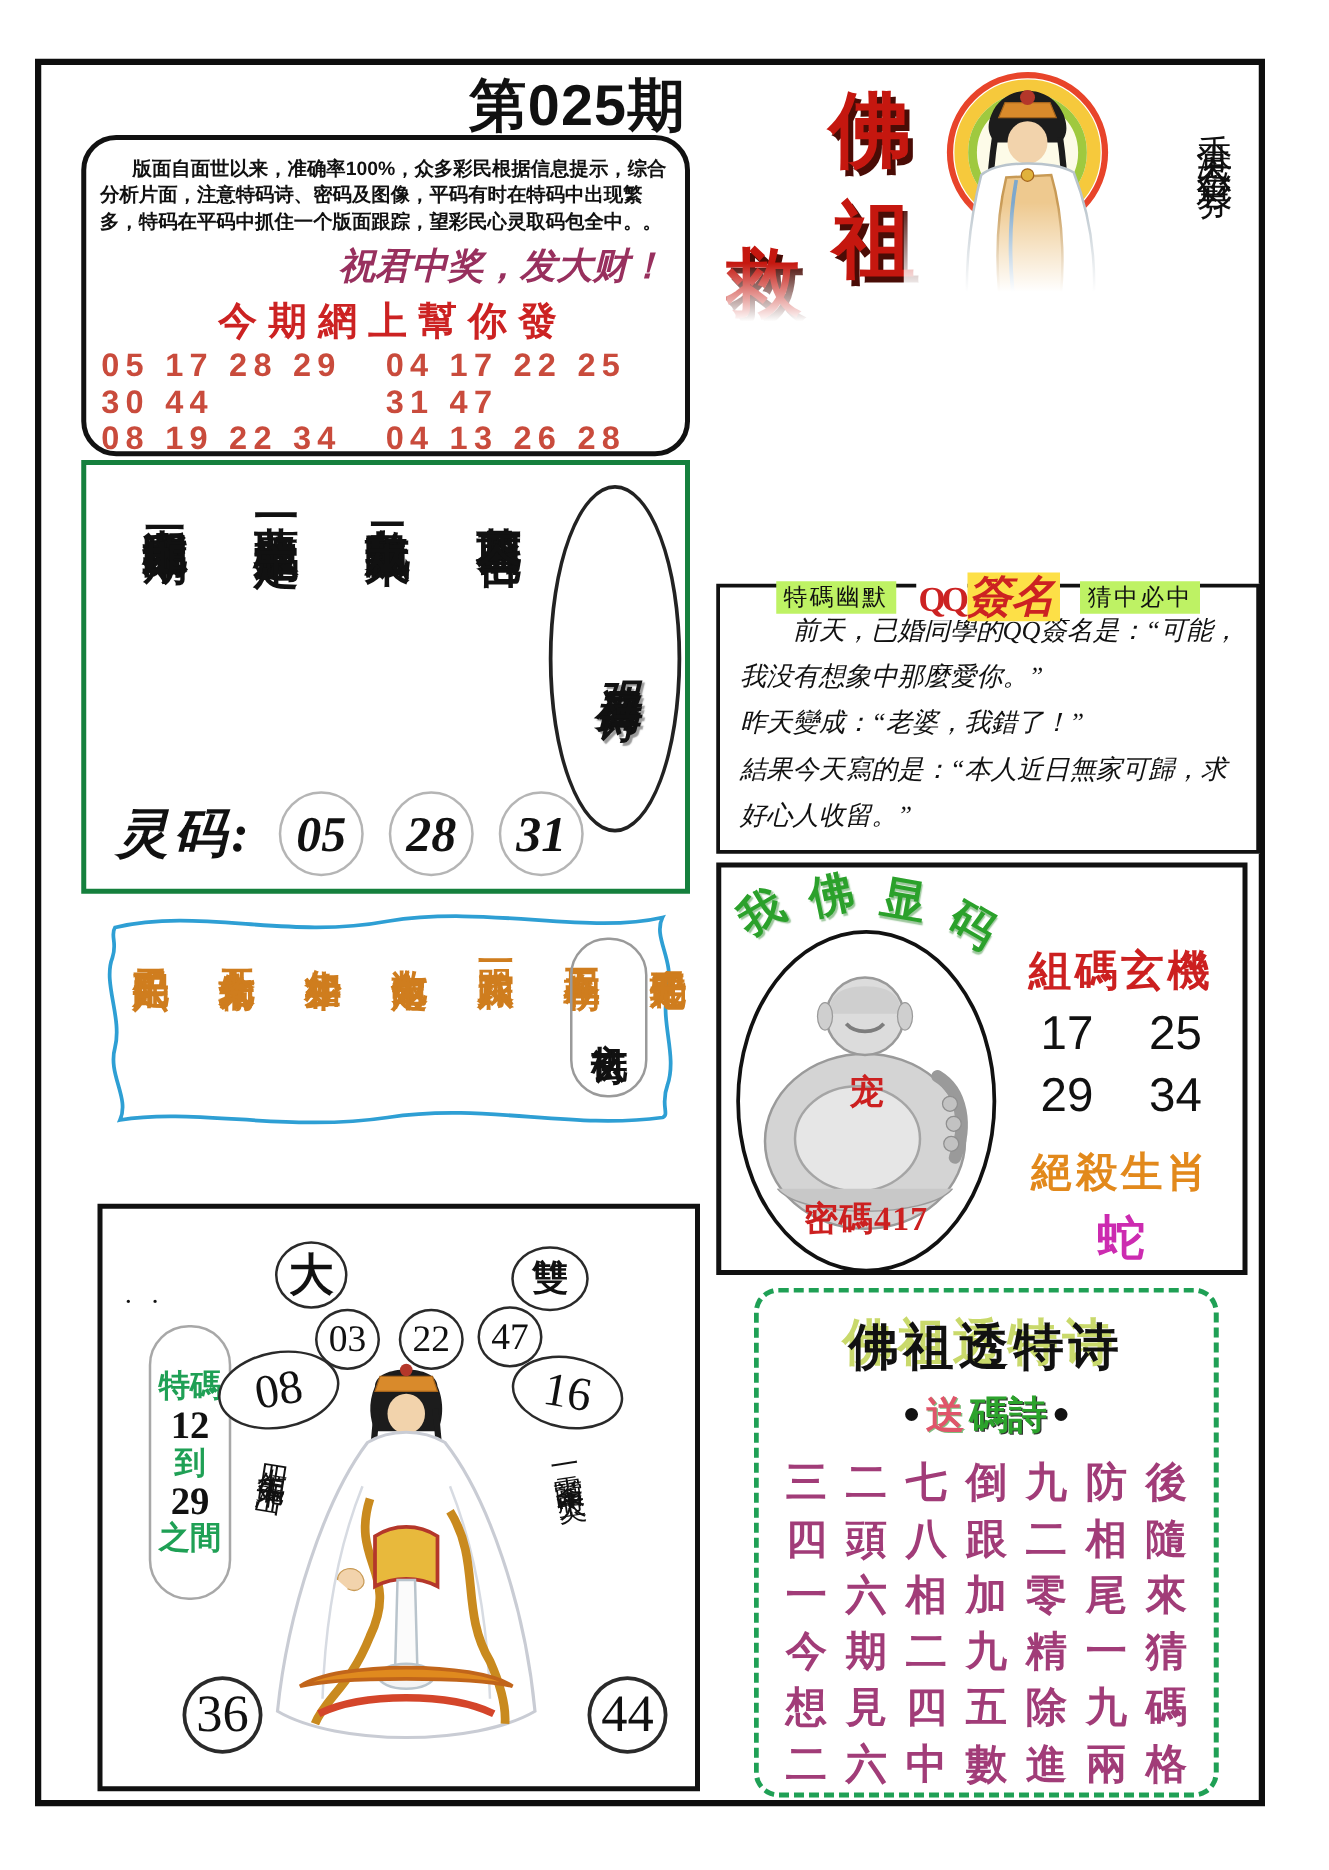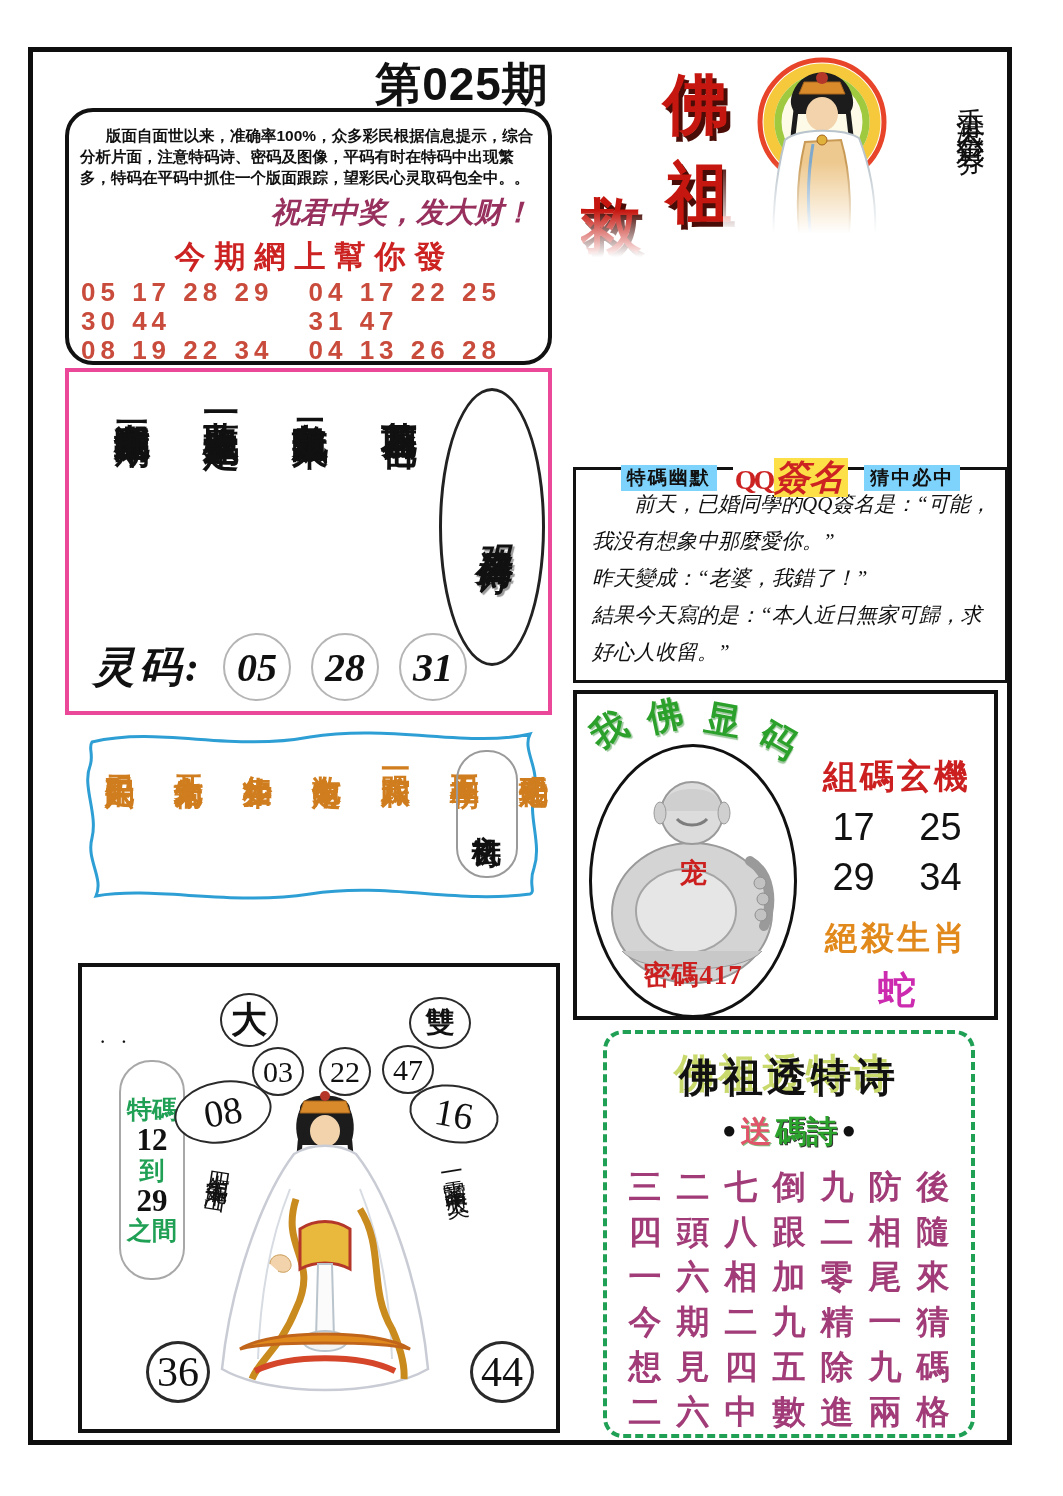--- a/index.html
+++ b/index.html
@@ -22,39 +22,39 @@
   .mast1{left:663px;top:72px;}
   .mast2{left:666px;top:160px;}
   .mast3-wrap{left:581px;top:196px;width:70px;height:72px;overflow:hidden;}
   .mast3{font-size:60px;}
   .mast3-fade{position:absolute;left:0;top:0;width:100%;height:100%;background:linear-gradient(to bottom,rgba(255,255,255,0) 20%,#fff 85%);}
   
   .top-guanyin{left:733px;top:48px;width:178px;height:218px;}
   .top-guanyin-fade{position:absolute;left:-10px;bottom:-6px;width:200px;height:110px;background:linear-gradient(to bottom,rgba(255,255,255,0),#fff 65%);}
   .hk-label{left:951px;top:84px;height:185px;writing-mode:vertical-rl;font-size:29px;letter-spacing:8px;color:#0f0f0f;}
   
-  .lingma{left:65px;top:368px;width:487px;height:347px;border:4px solid #ec4899;box-sizing:border-box;background:#fff;}
+  .lingma{left:65px;top:368px;width:487px;height:347px;border:4px solid #15803d;box-sizing:border-box;background:#fff;}
   .lingma-cols{position:absolute;left:38px;top:20px;display:flex;gap:40px;}
   .vcol{writing-mode:vertical-rl;font-size:36px;font-weight:bold;letter-spacing:2px;height:262px;}
   .lingma-oval{position:absolute;left:370px;top:16px;width:100px;height:272px;border:3px solid #222;border-radius:50%;display:flex;align-items:center;justify-content:center;}
   .lingma-oval span{writing-mode:vertical-rl;font-size:34px;font-weight:bold;font-style:italic;letter-spacing:4px;text-shadow:2px 2px 1px #9a9a9a;}
   .lingma-result{position:absolute;left:24px;bottom:10px;display:flex;align-items:center;gap:20px;}
   .lingma-label{font-style:italic;font-weight:bold;font-size:42px;letter-spacing:4px;}
   .num-circle{width:64px;height:64px;border:2px solid #b5b5b5;border-radius:50%;display:flex;align-items:center;justify-content:center;font-style:italic;font-weight:bold;font-size:40px;}
   
   .xuanji{left:70px;top:722px;width:478px;height:185px;}
   .xuanji-cols{position:absolute;left:30px;top:30px;display:flex;gap:29px;}
   .xuanji .vcol{font-size:29px;height:132px;color:#cf7d1e;letter-spacing:1px;}
   .xuanji-pill{position:absolute;right:30px;top:28px;width:58px;height:124px;border:2px solid #9a9a9a;border-radius:30px;display:flex;align-items:center;justify-content:center;}
   .xuanji-pill span{writing-mode:vertical-rl;font-size:29px;font-weight:bold;letter-spacing:2px;}
   .provider{left:70px;top:903px;width:480px;text-align:center;font-size:38px;font-weight:bold;letter-spacing:3px;}
   
   .qqbox{left:573px;top:467px;width:435px;height:216px;border:3px solid #111;box-sizing:border-box;background:#fff;}
   .qq-header{position:absolute;top:-16px;left:0;right:0;display:flex;justify-content:center;align-items:center;gap:16px;}
-  .qq-header .seg{background:#7dd3fc;padding:0 6px;font-family:"Liberation Sans",sans-serif;font-weight:bold;font-size:19px;letter-spacing:2px;text-align:right;}
+  .qq-header .seg{background:#bef264;padding:0 6px;font-family:"Liberation Sans",sans-serif;font-weight:normal;font-size:19px;letter-spacing:2px;text-align:right;}
   .qq-logo{background:#fff;padding:0 2px;color:#cc2222;font-weight:bold;font-size:28px;letter-spacing:-3px;}
   .qq-sign{background:#fde047;padding:0 4px 0 0;color:#cc2222;font-weight:bold;font-style:italic;font-size:35px;}
   .qq-body{padding:16px 12px 0 16px;font-size:21px;font-style:italic;line-height:37px;white-space:pre-wrap;}
   
   .bbox{left:573px;top:690px;width:425px;height:330px;border:4px solid #111;box-sizing:border-box;background:#fff;}
   .arc-char{position:absolute;color:#2ba12b;font-weight:bold;font-size:36px;text-shadow:1px 2px 1px #9cc79c;}
   .b-oval{position:absolute;left:12px;top:50px;width:202px;height:268px;border:3px solid #111;border-radius:50%;overflow:hidden;background:#fff;}
   .belly-char{position:absolute;left:88px;top:108px;color:#cc2020;font-weight:bold;font-size:27px;}
   .b-code{position:absolute;left:0;bottom:22px;width:100%;text-align:center;color:#cc2020;font-weight:bold;font-size:27px;letter-spacing:1px;}
   .b-right{position:absolute;left:224px;top:60px;width:192px;text-align:center;}

